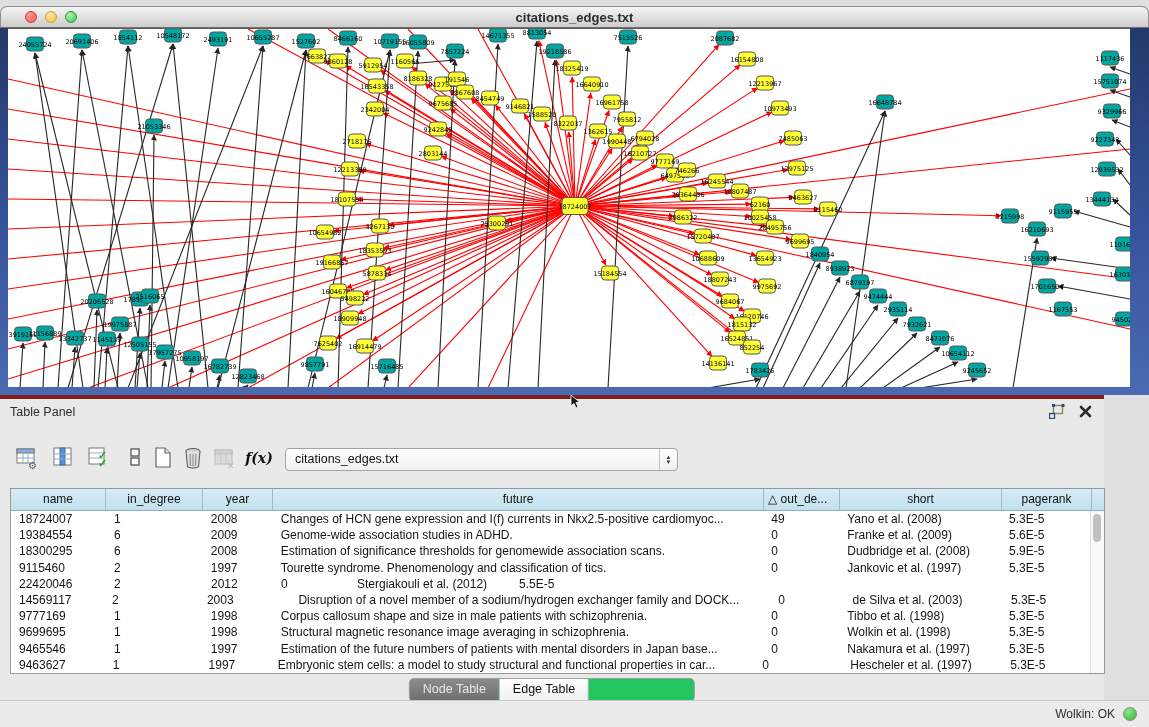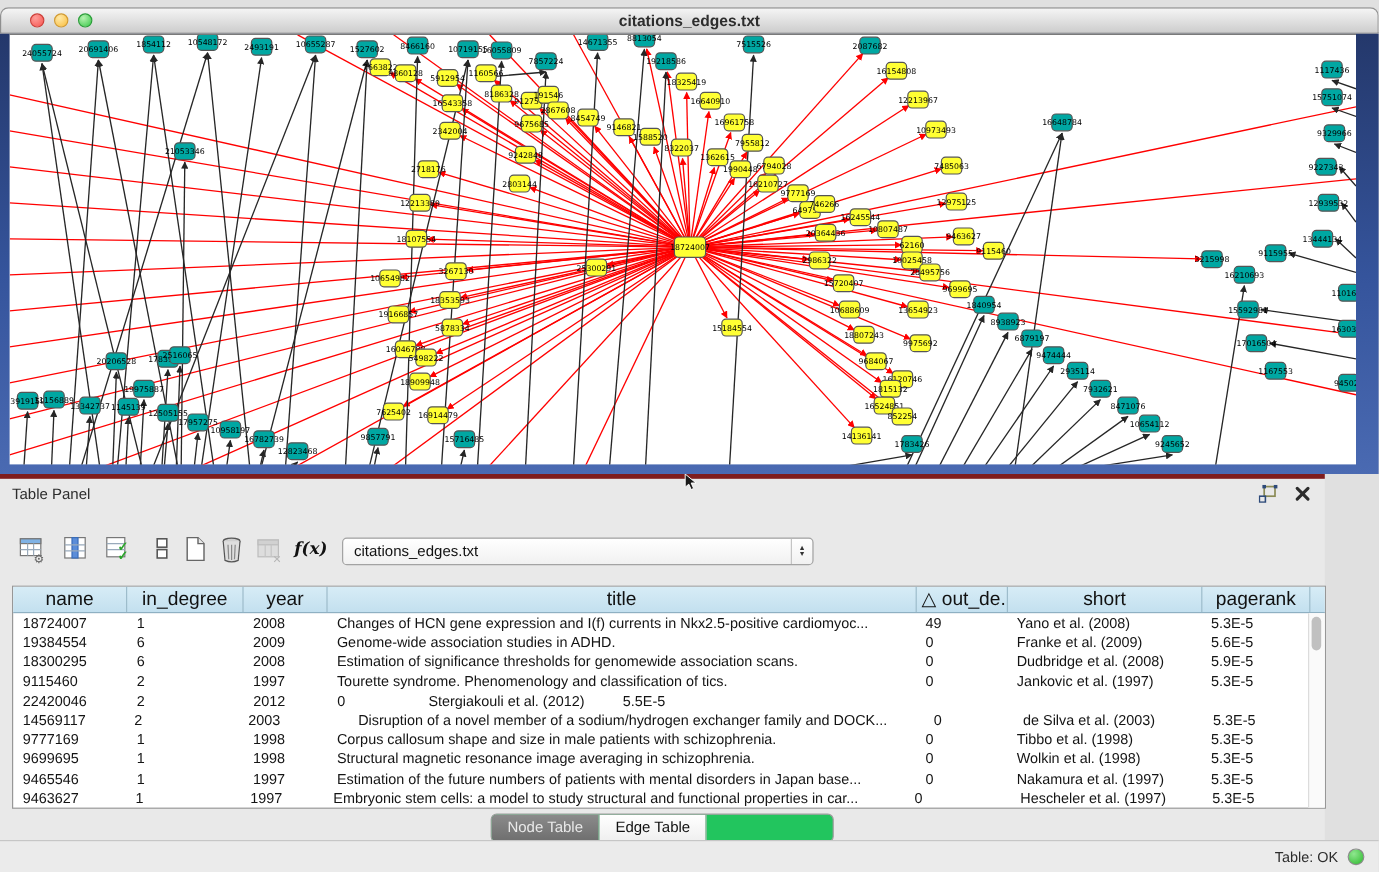--- a/index.html
+++ b/index.html
@@ -28,21 +28,21 @@
   .panel-hicons{position:absolute;right:12px;top:5px;display:flex;gap:14px;align-items:center;}
 
   .toolbar{position:absolute;top:46px;left:10px;right:10px;height:34px;}
   .tb-icon{position:absolute;top:0;width:26px;height:26px;display:flex;align-items:center;justify-content:center;}
   .fx-label{font-family:"DejaVu Serif",serif;font-style:italic;font-size:14px;font-weight:bold;color:#111;}
   .net-select{position:absolute;left:275px;top:3px;width:393px;height:23px;background:linear-gradient(#ffffff,#f1f1f1);border:1px solid #a3a3a3;border-radius:4px;box-sizing:border-box;font-size:12.5px;color:#111;line-height:21px;padding-left:9px;}
   .net-select .stepper{position:absolute;right:0;top:0;bottom:0;width:17px;border-left:1px solid #c4c4c4;display:flex;flex-direction:column;align-items:center;justify-content:center;font-size:6px;color:#333;line-height:5px;}
 
   .table-wrap{position:absolute;top:89px;left:10px;width:1095px;height:186px;border:1px solid #979797;background:#fff;box-sizing:border-box;}
   .thead{display:flex;height:22px;background:linear-gradient(#d7ecf6,#c3e0ef);border-bottom:1px solid #8fb0c2;box-sizing:border-box;}
-  .th{font-size:16px;color:#111;line-height:21px;text-align:center;border-right:1px solid #9dbccb;box-sizing:border-box;overflow:hidden;white-space:nowrap;}
+  .th{font-size:12px;color:#111;line-height:21px;text-align:center;border-right:1px solid #9dbccb;box-sizing:border-box;overflow:hidden;white-space:nowrap;}
   .th.left{text-align:left;padding-left:4px;}
   .tbody{position:absolute;top:22px;left:0;right:13px;bottom:0;overflow:hidden;}
   .tr{display:flex;height:16.2px;}
   .td{font-size:12px;color:#141414;line-height:16px;padding-left:8px;box-sizing:border-box;overflow:hidden;white-space:nowrap;}
   .vscroll{position:absolute;top:22px;right:0;bottom:0;width:13px;background:#fafafa;border-left:1px solid #dcdcdc;}
   .vthumb{position:absolute;top:3px;left:2px;width:8px;height:28px;border-radius:5px;background:#c0c0c0;}
 
   .tabs{position:absolute;top:279px;left:50%;transform:translateX(-50%);display:flex;height:22px;border:1px solid #9e9e9e;border-radius:5px;overflow:hidden;background:#22c55e;}
   .tab{font-size:12.5px;line-height:21px;padding:0 13px;color:#111;background:linear-gradient(#ffffff,#efefef);border-right:1px solid #b9b9b9;}
   .tab:last-child{border-right:none;margin-top:48px;}
@@ -843,21 +843,21 @@
           <span>▼</span>
         </span>
     </div>
   </div>
 
   <div class="table-wrap">
     <div class="thead" id="thead">
         <div class="th" style="width: 95px;">name</div>
         <div class="th" style="width: 97px;">in_degree</div>
         <div class="th" style="width: 70px;">year</div>
-        <div class="th" style="width: 491px;">title</div>
+        <div class="th" style="width: 491px;">future</div>
         <div class="th left" style="width: 76px;">△ out_de...</div>
         <div class="th" style="width: 162px;">short</div>
         <div class="th" style="width: 90px;">pagerank</div>
       </div>
     <div class="tbody" id="tbody">
         <div class="tr">
           <div class="td" style="width: 95px;">18724007</div>
           <div class="td" style="width: 97px;">1</div>
           <div class="td" style="width: 70px;">2008</div>
           <div class="td" style="width: 491px;">Changes of HCN gene expression and I(f) currents in Nkx2.5-positive cardiomyoc...</div>
@@ -952,15 +952,15 @@
   </div>
 
   <div class="tabs" id="tabs">
       <div class="tab active">Node Table</div>
       <div class="tab">Edge Table</div>
       <div class="tab">Network Table</div>
     </div>
 </div>
 
 <div class="statusbar">
-  <span class="memory">Table: OK</span>
+  <span class="memory">Wolkin: OK</span>
   <span class="mem-dot"></span>
 </div>
 
 </body></html>

